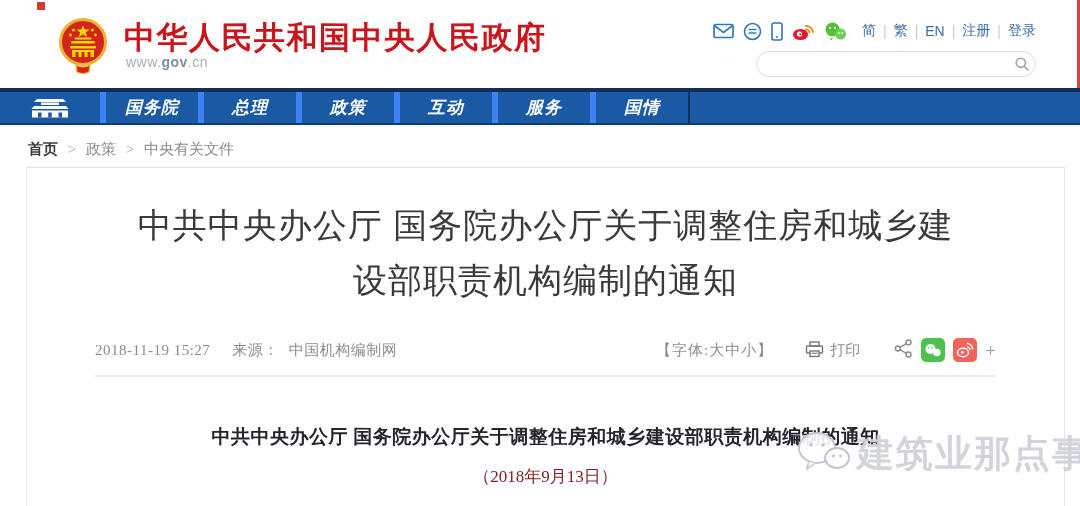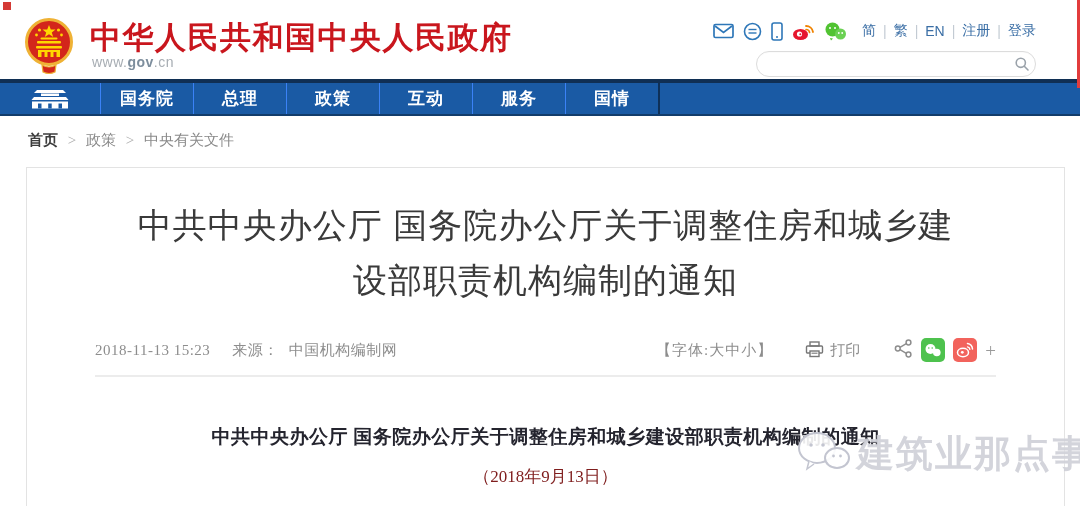--- a/index.html
+++ b/index.html
@@ -5,21 +5,21 @@
   html,body{margin:0;padding:0;}
   body{
     width:1080px;height:506px;position:relative;overflow:hidden;
     background:#ffffff;
     font-family:"Liberation Sans","DejaVu Sans",sans-serif;
     -webkit-font-smoothing:antialiased;
   }
   .serif{font-family:"Liberation Serif","DejaVu Serif",serif;}
 
   
-  .header{position:relative;height:79px;background:#fff;}
+  .header{position:relative;height:88px;background:#fff;margin-left:34px;}
   .corner-mark{position:absolute;left:3px;top:2px;width:8px;height:8px;background:#d43a35;}
   .edge-mark{position:absolute;right:0;top:0;width:3px;height:88px;background:#e23c3c;}
   .emblem{position:absolute;left:24px;top:16px;width:50px;height:60px;cursor:pointer;}
   .brand-title{
     position:absolute;left:90px;top:17px;
     font-size:31px;font-weight:bold;color:#c9161d;letter-spacing:1.5px;white-space:nowrap;
   }
   .brand-url{position:absolute;left:92px;top:54px;font-size:14px;color:#a7adb3;letter-spacing:.5px;}
   .brand-url .gov{color:#7d8e9d;font-weight:bold;}
 
@@ -40,22 +40,22 @@
   }
   .search-btn{width:26px;display:flex;align-items:center;justify-content:center;cursor:pointer;}
 
   
   .nav{
     height:31px;background:#1a5aa4;display:flex;align-items:stretch;
     border-top:4px solid #102f54;border-bottom:2px solid #123c6b;
   }
   .nav-home{width:100px;display:flex;align-items:center;justify-content:center;cursor:pointer;}
   .nav-item{
-    width:92px;border-left:1px solid #3b82f6;display:flex;align-items:center;justify-content:center;
-    color:#ffffff;font-size:17px;font-weight:bold;letter-spacing:1px;cursor:pointer;
+    width:92px;border-left:6px solid #3b82f6;display:flex;align-items:center;justify-content:center;
+    color:#ffffff;font-size:17px;font-weight:bold;letter-spacing:1px;cursor:pointer;font-style:italic;
   }
   .nav-item:last-of-type{border-right:2px solid #0e3058;}
 
   
   .breadcrumb{margin:15px 0 0 28px;font-size:15px;color:#8a8a8a;height:22px;}
   .breadcrumb .home{font-weight:bold;color:#3d3d3d;cursor:pointer;}
   .breadcrumb .sep{color:#aaaaaa;margin:0 6px;}
   .breadcrumb .lnk{color:#8a8a8a;cursor:pointer;}
 
   
@@ -221,21 +221,21 @@
   <span class="lnk">政策</span>
   <span class="sep">&gt;</span>
   <span class="lnk">中央有关文件</span>
 </div>
 
 <div class="card">
   <div class="article-title">中共中央办公厅 国务院办公厅关于调整住房和城乡建设部职责机构编制的通知</div>
 
   <div class="meta-row serif">
     <div class="meta-left">
-      <span>2018-11-13 15:23</span>
+      <span>2018-11-19 15:27</span>
       <span class="src-label">来源：</span>
       <span class="src">中国机构编制网</span>
     </div>
     <div class="meta-right">
       <div class="font-ctrl">
         <span>【字体:</span>
         <span class="sz">大</span>
         <span class="sz">中</span>
         <span class="sz">小</span>
         <span>】</span>

